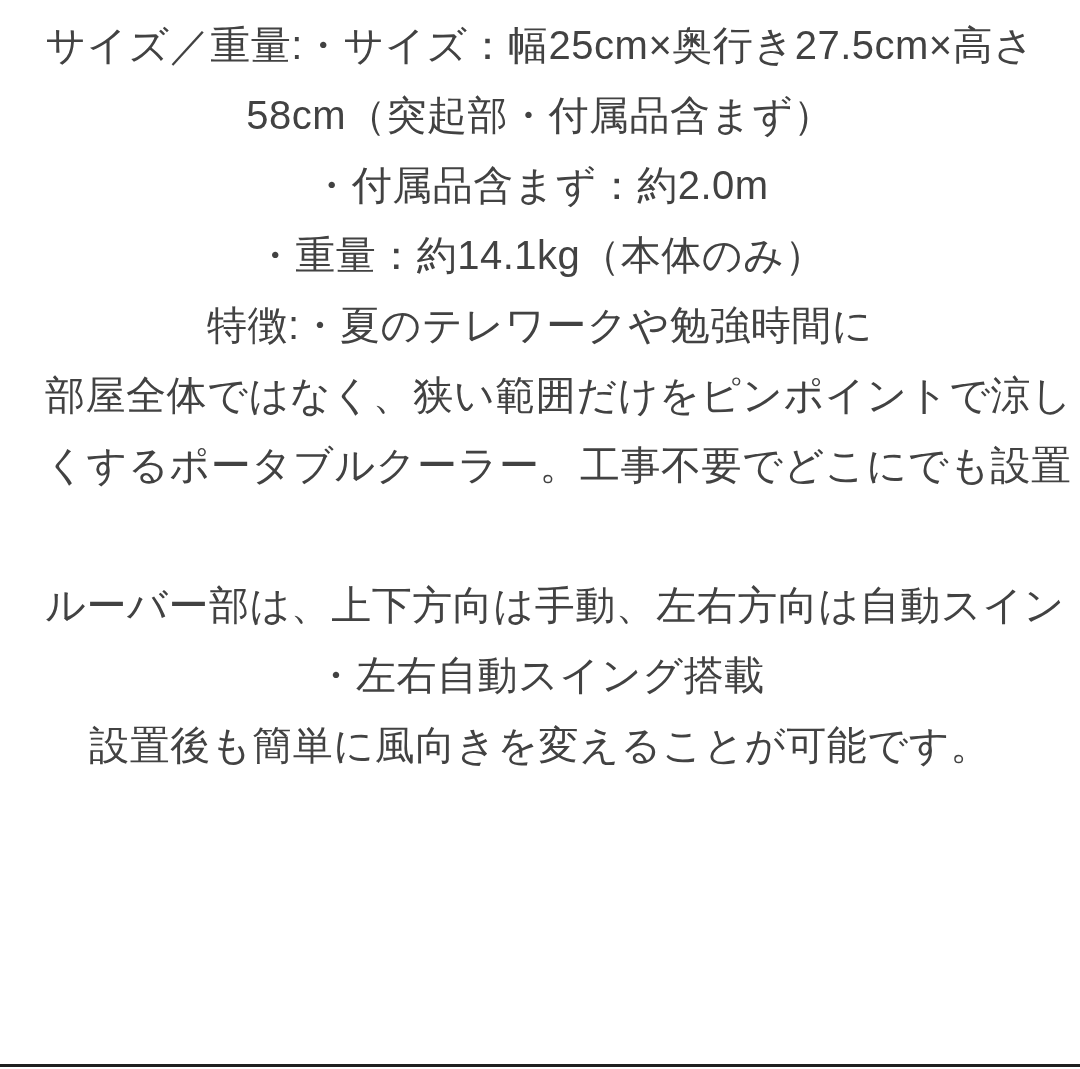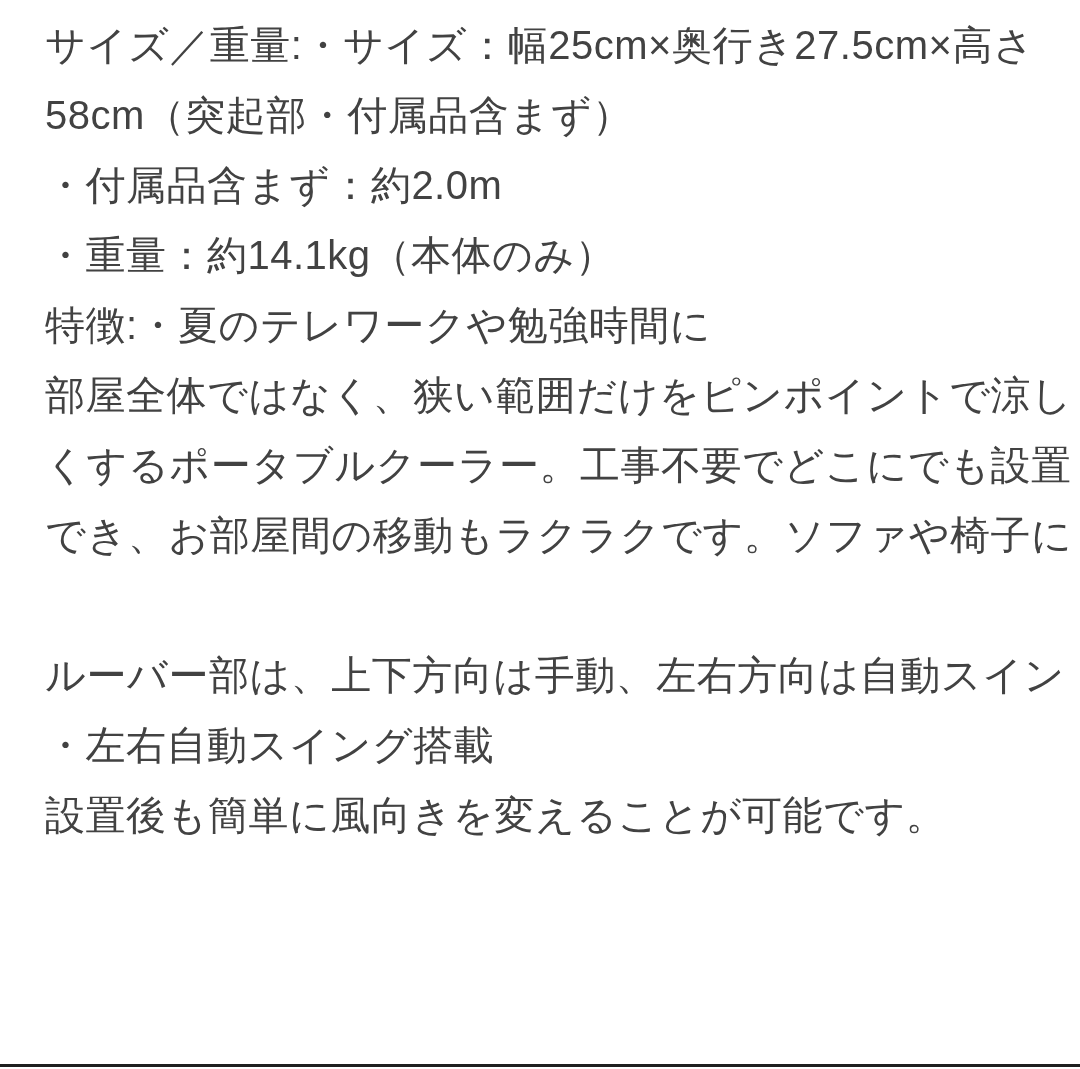--- a/index.html
+++ b/index.html
@@ -16,20 +16,21 @@
   }
   .description-block {
     position: absolute;
     left: 45px;
     top: 10px;
     width: 990px;
     color: #424242;
     font-size: 40px;
     line-height: 70px;
     letter-spacing: 0.5px;
+    text-align: center;
   }
   .description-line {
     min-height: 70px;
     white-space: nowrap;
   }
   .bottom-divider {
     position: absolute;
     left: 0;
     right: 0;
     bottom: 2px;
@@ -41,20 +42,19 @@
 <body>
 
 <div class="description-block">
   <div class="description-line">サイズ／重量:・サイズ：幅25cm×奥行き27.5cm×高さ</div>
   <div class="description-line">58cm（突起部・付属品含まず）</div>
   <div class="description-line">・付属品含まず：約2.0m</div>
   <div class="description-line">・重量：約14.1kg（本体のみ）</div>
   <div class="description-line">特徴:・夏のテレワークや勉強時間に</div>
   <div class="description-line">部屋全体ではなく、狭い範囲だけをピンポイントで涼し</div>
   <div class="description-line">くするポータブルクーラー。工事不要でどこにでも設置</div>
-  <div class="description-line">でき、お部屋間の移動もラクラクです。ソファや椅子に</div>
   <div class="description-line"></div>
   <div class="description-line">ルーバー部は、上下方向は手動、左右方向は自動スイン</div>
   <div class="description-line">・左右自動スイング搭載</div>
   <div class="description-line">設置後も簡単に風向きを変えることが可能です。</div>
 </div>
 
 <div class="bottom-divider"></div>
 
 </body></html>

